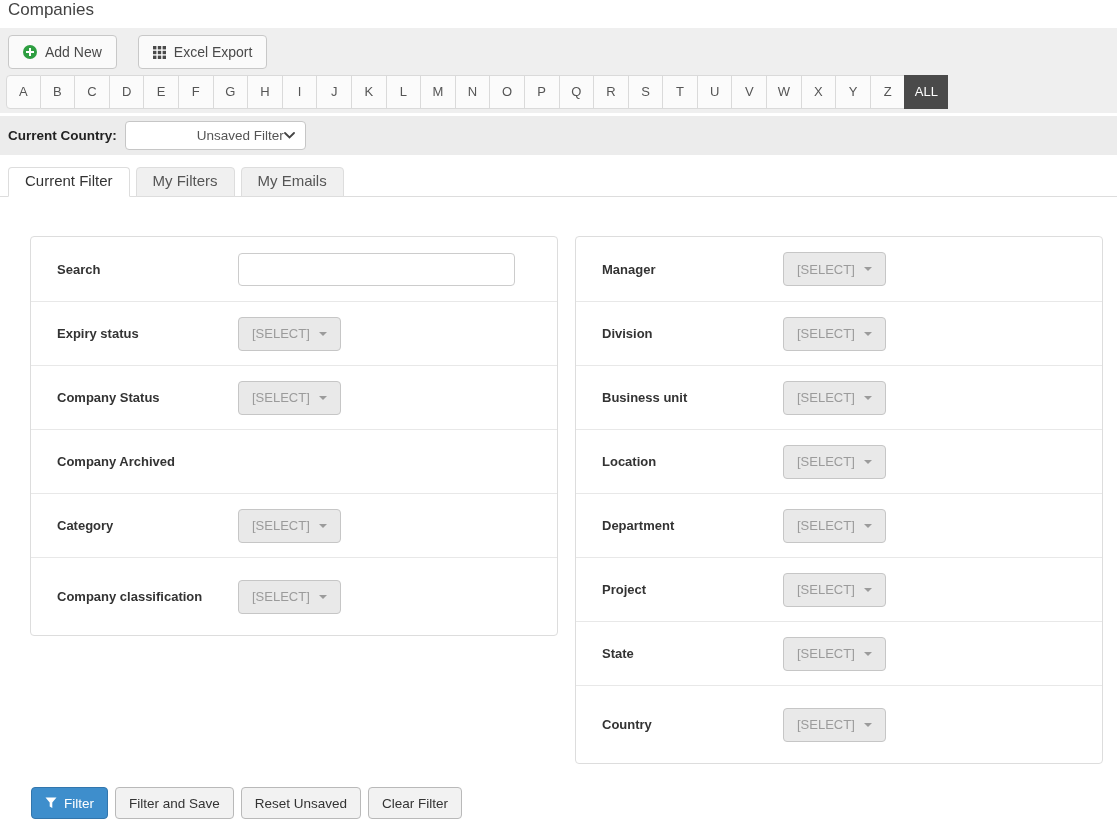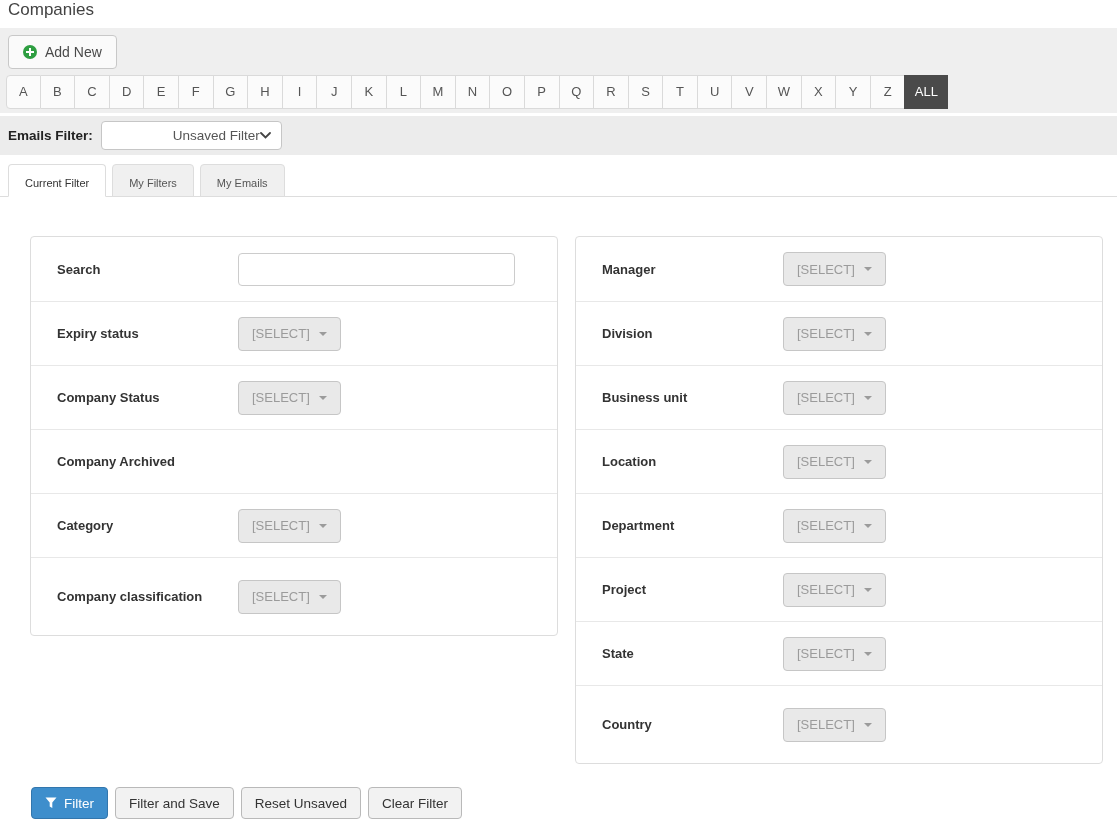--- a/index.html
+++ b/index.html
@@ -43,21 +43,21 @@
   .filter-bar-label { font-weight:bold; font-size:13.5px; color:#222; }
   .filter-select {
     width:181px; height:29px; background:#fff; border:1px solid #c6c6c6;
     border-radius:4px; display:flex; align-items:center; justify-content:flex-end;
     padding:0 10px 0 12px; font-size:13.5px; color:#555; cursor:pointer;
   }
 
   
   .tabs { display:flex; align-items:flex-end; border-bottom:1px solid #ddd; padding:0 0 0 8px; margin-top:10px; height:32px; }
   .tab {
-    padding:12px 16px 7px; font-size:11px; color:#555;
+    padding:4px 16px 7px; font-size:15px; color:#555;
     background:#f0f0f0; border:1px solid #ddd; border-radius:4px 4px 0 0;
     margin-right:6px; margin-bottom:-1px; cursor:pointer; white-space:nowrap;
   }
   .tab.active { background:#fff; color:#333; border-bottom:1px solid #fff; }
 
   
   .panels { display:flex; align-items:flex-start; gap:17px; margin:39px 14px 0 30px; }
   .panel { width:528px; background:#fff; border:1px solid #ddd; border-radius:4px; }
   .panel-row {
     display:flex; align-items:center; min-height:64px; padding-left:26px;
@@ -100,20 +100,38 @@
   <div class="toolbar">
     <button class="tb-btn">
       <span class="icon">
         <svg width="14" height="14" viewBox="0 0 14 14">
             <circle cx="7" cy="7" r="7" fill="#2e9e41"></circle>
             <rect x="6" y="3" width="2" height="8" fill="#fff"></rect>
             <rect x="3" y="6" width="8" height="2" fill="#fff"></rect>
           </svg>
       </span>
       <span>Add New</span>
+    </button>
+    <button class="tb-btn">
+      <span class="icon">
+        <svg width="13" height="13" viewBox="0 0 13 13">
+            <g fill="#4a4a4a">
+              <rect x="0" y="0" width="3.4" height="3.4"></rect>
+              <rect x="4.8" y="0" width="3.4" height="3.4"></rect>
+              <rect x="9.6" y="0" width="3.4" height="3.4"></rect>
+              <rect x="0" y="4.8" width="3.4" height="3.4"></rect>
+              <rect x="4.8" y="4.8" width="3.4" height="3.4"></rect>
+              <rect x="9.6" y="4.8" width="3.4" height="3.4"></rect>
+              <rect x="0" y="9.6" width="3.4" height="3.4"></rect>
+              <rect x="4.8" y="9.6" width="3.4" height="3.4"></rect>
+              <rect x="9.6" y="9.6" width="3.4" height="3.4"></rect>
+            </g>
+          </svg>
+      </span>
+      <span>Excel Export</span>
     </button>
   </div>
 
   <div class="alphabet">
     <div class="letter">A</div>
     <div class="letter">B</div>
     <div class="letter">C</div>
     <div class="letter">D</div>
     <div class="letter">E</div>
     <div class="letter">F</div>
@@ -135,21 +153,21 @@
     <div class="letter">V</div>
     <div class="letter">W</div>
     <div class="letter">X</div>
     <div class="letter">Y</div>
     <div class="letter">Z</div>
     <div class="letter letter-all">ALL</div>
   </div>
 </div>
 
 <div class="filter-bar">
-  <span class="filter-bar-label">Emails Filter:</span>
+  <span class="filter-bar-label">Current Country:</span>
   <div class="filter-select">
     <span>Unsaved Filter</span>
     <span class="icon">
       <svg width="11" height="7" viewBox="0 0 11 7">
           <path d="M1 1 L5.5 5.5 L10 1" stroke="#444" stroke-width="1.8" fill="none" stroke-linecap="round"></path>
         </svg>
     </span>
   </div>
 </div>
 

